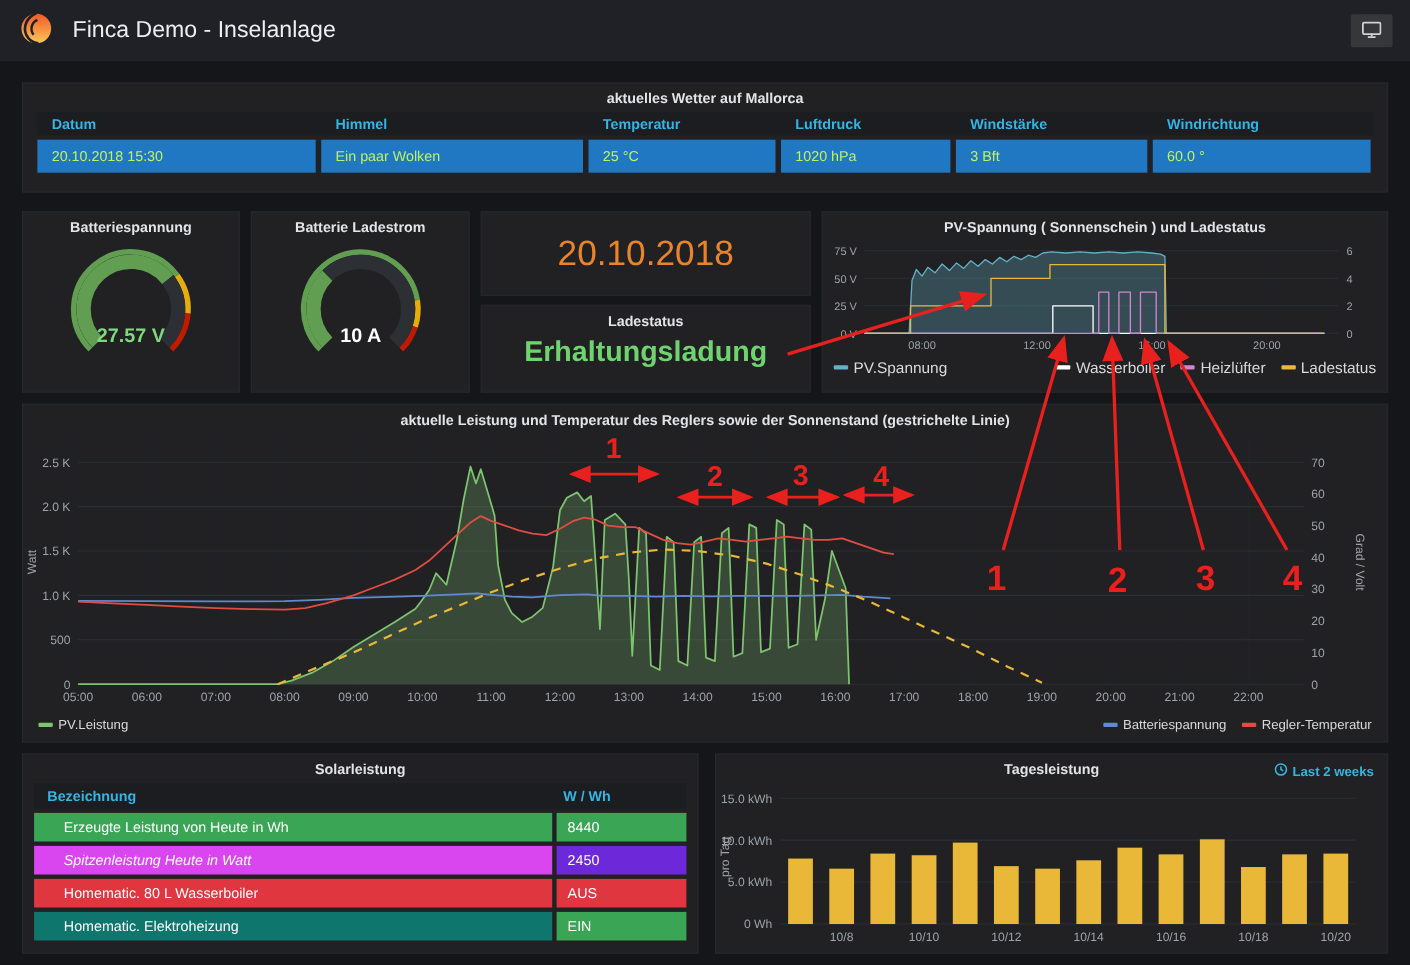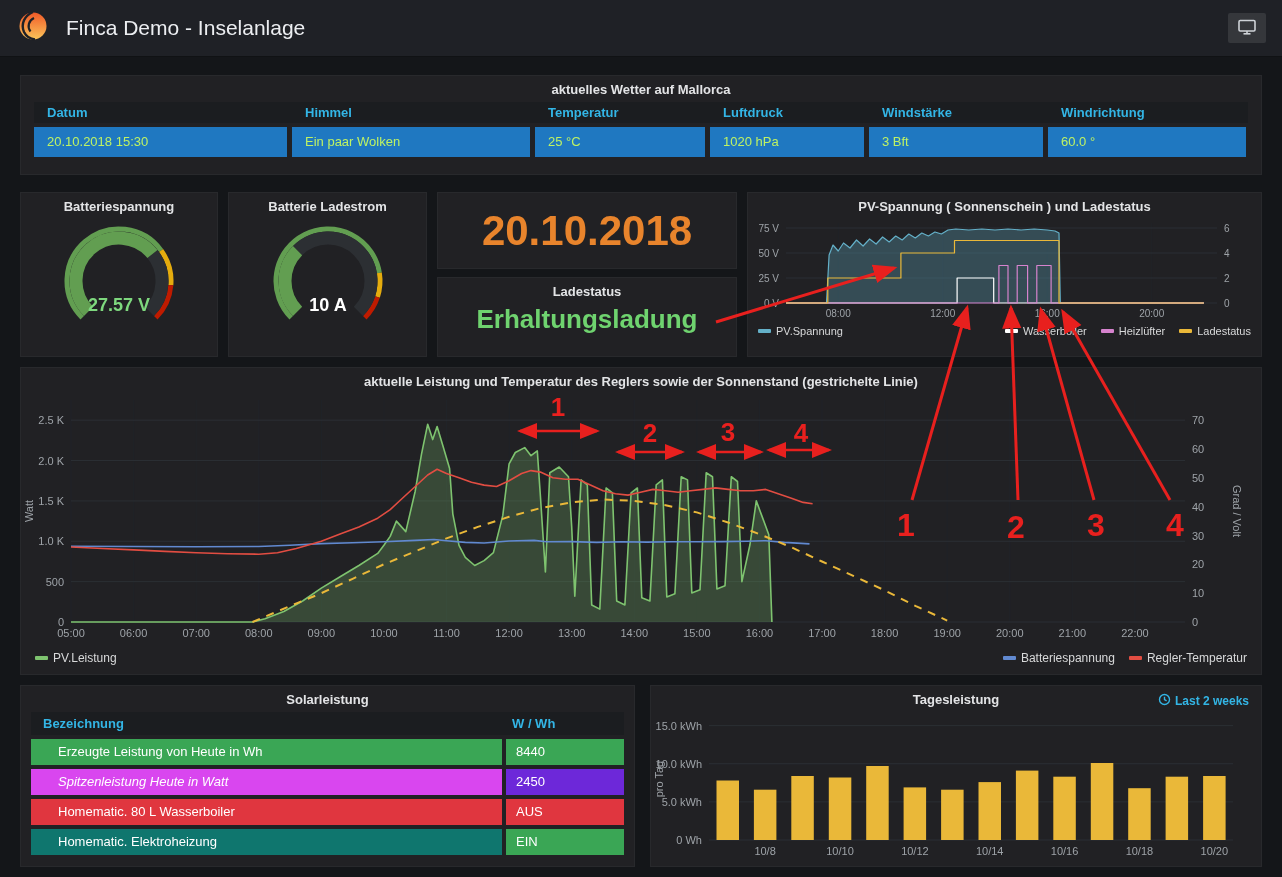--- a/index.html
+++ b/index.html
@@ -17,27 +17,27 @@
   .wtable{padding:2px 13px 0}
   .wrow{display:flex;gap:5px}
   #weather-cols{background:#1b1d20;margin-bottom:4px}
   .wcol{font-weight:bold;font-size:13px;padding:3px 0 3px 13px}
   .wcell{color:#bef264;font-size:13px;height:30px;line-height:30px;padding-left:13px}
   
   .row2{display:grid;grid-template-columns:198px 199px 300px 1fr;gap:10px;height:165px;margin-bottom:10px}
   .gauge{display:block;margin:2px auto 0}
   .midcol{display:flex;flex-direction:column;gap:8px}
   .datepanel{height:77px;display:flex;align-items:center;justify-content:center}
-  .bigdate{font-size:42px;font-weight:bold}
+  .bigdate{font-size:32px;font-weight:normal}
   .chargepanel{height:80px}
   .chargeval{text-align:center;font-size:26px;font-weight:bold;margin-top:2px}
   .pvpanel{overflow:hidden}
   
   .legend{display:flex;justify-content:space-between;padding:1px 14px 0;font-size:12px;color:#d8d9da}
-  .pvpanel .legend{font-size:11px;padding:0 10px}
+  .pvpanel .legend{font-size:14px;padding:0 10px}
   .lgroup{display:flex;gap:14px}
   .litem{display:inline-flex;align-items:center;cursor:pointer}
   .lmark{display:inline-block;width:13px;height:4px;border-radius:1px;margin-right:5px}
   
   .mainpanel{height:308px;margin-bottom:10px;overflow:hidden}
   
   .row4{display:grid;grid-template-columns:615px 1fr;gap:15px;height:182px}
   .solarpanel{padding:0 10px}
   .sheader{display:flex;background:#1b1d20;color:#33b5e5;font-weight:bold;font-size:13px;margin-top:2px}
   .sheader .h1{flex:1;padding:4px 0 4px 12px}

